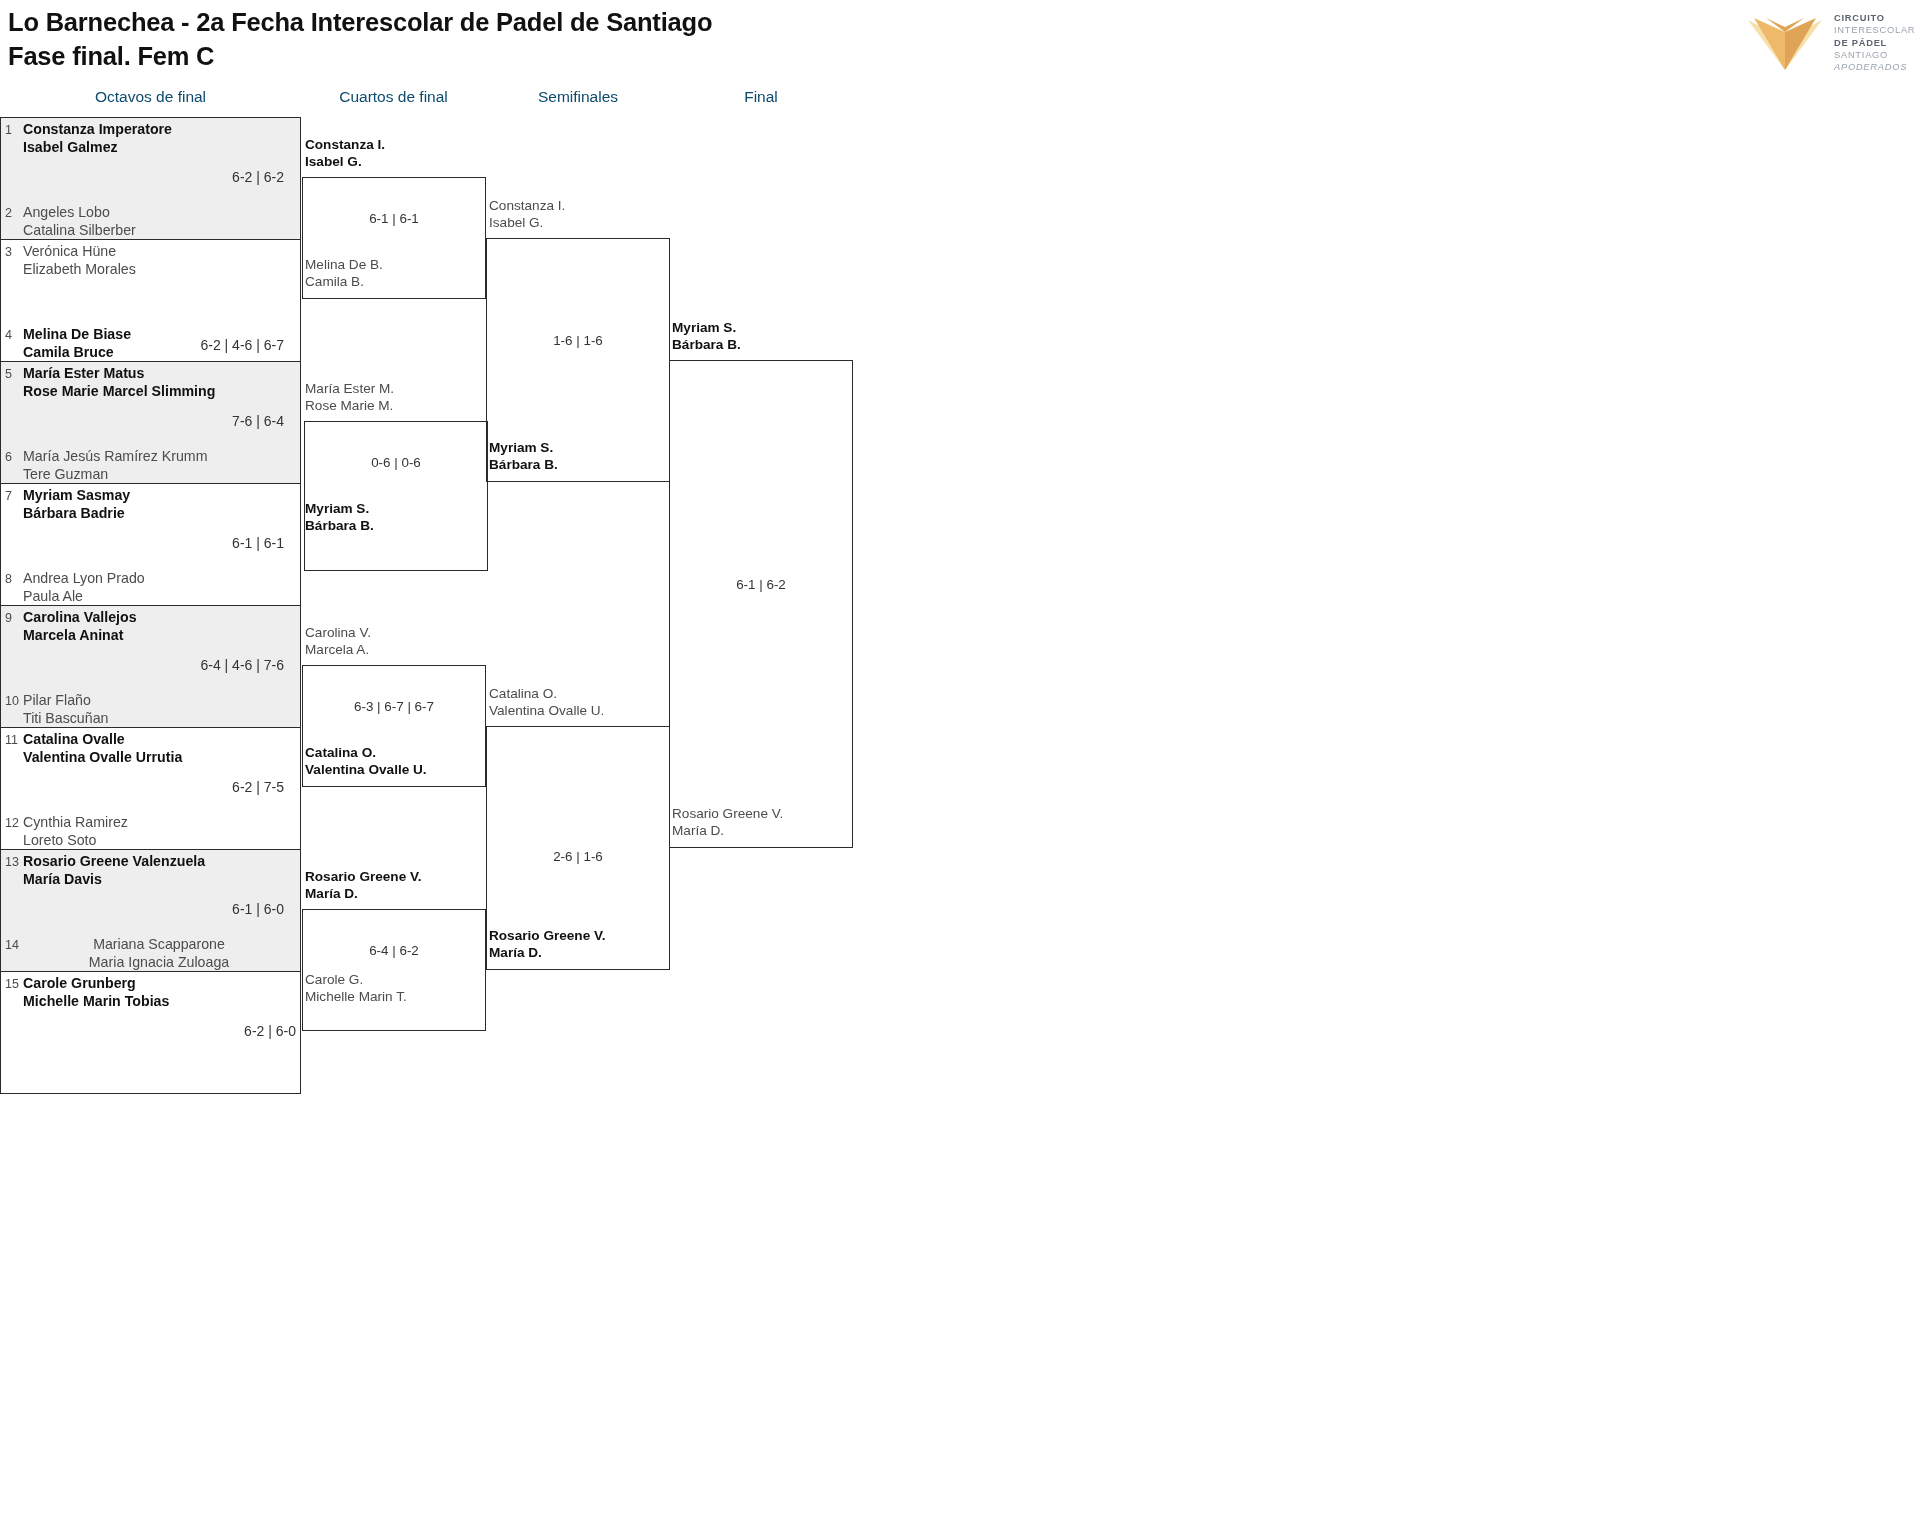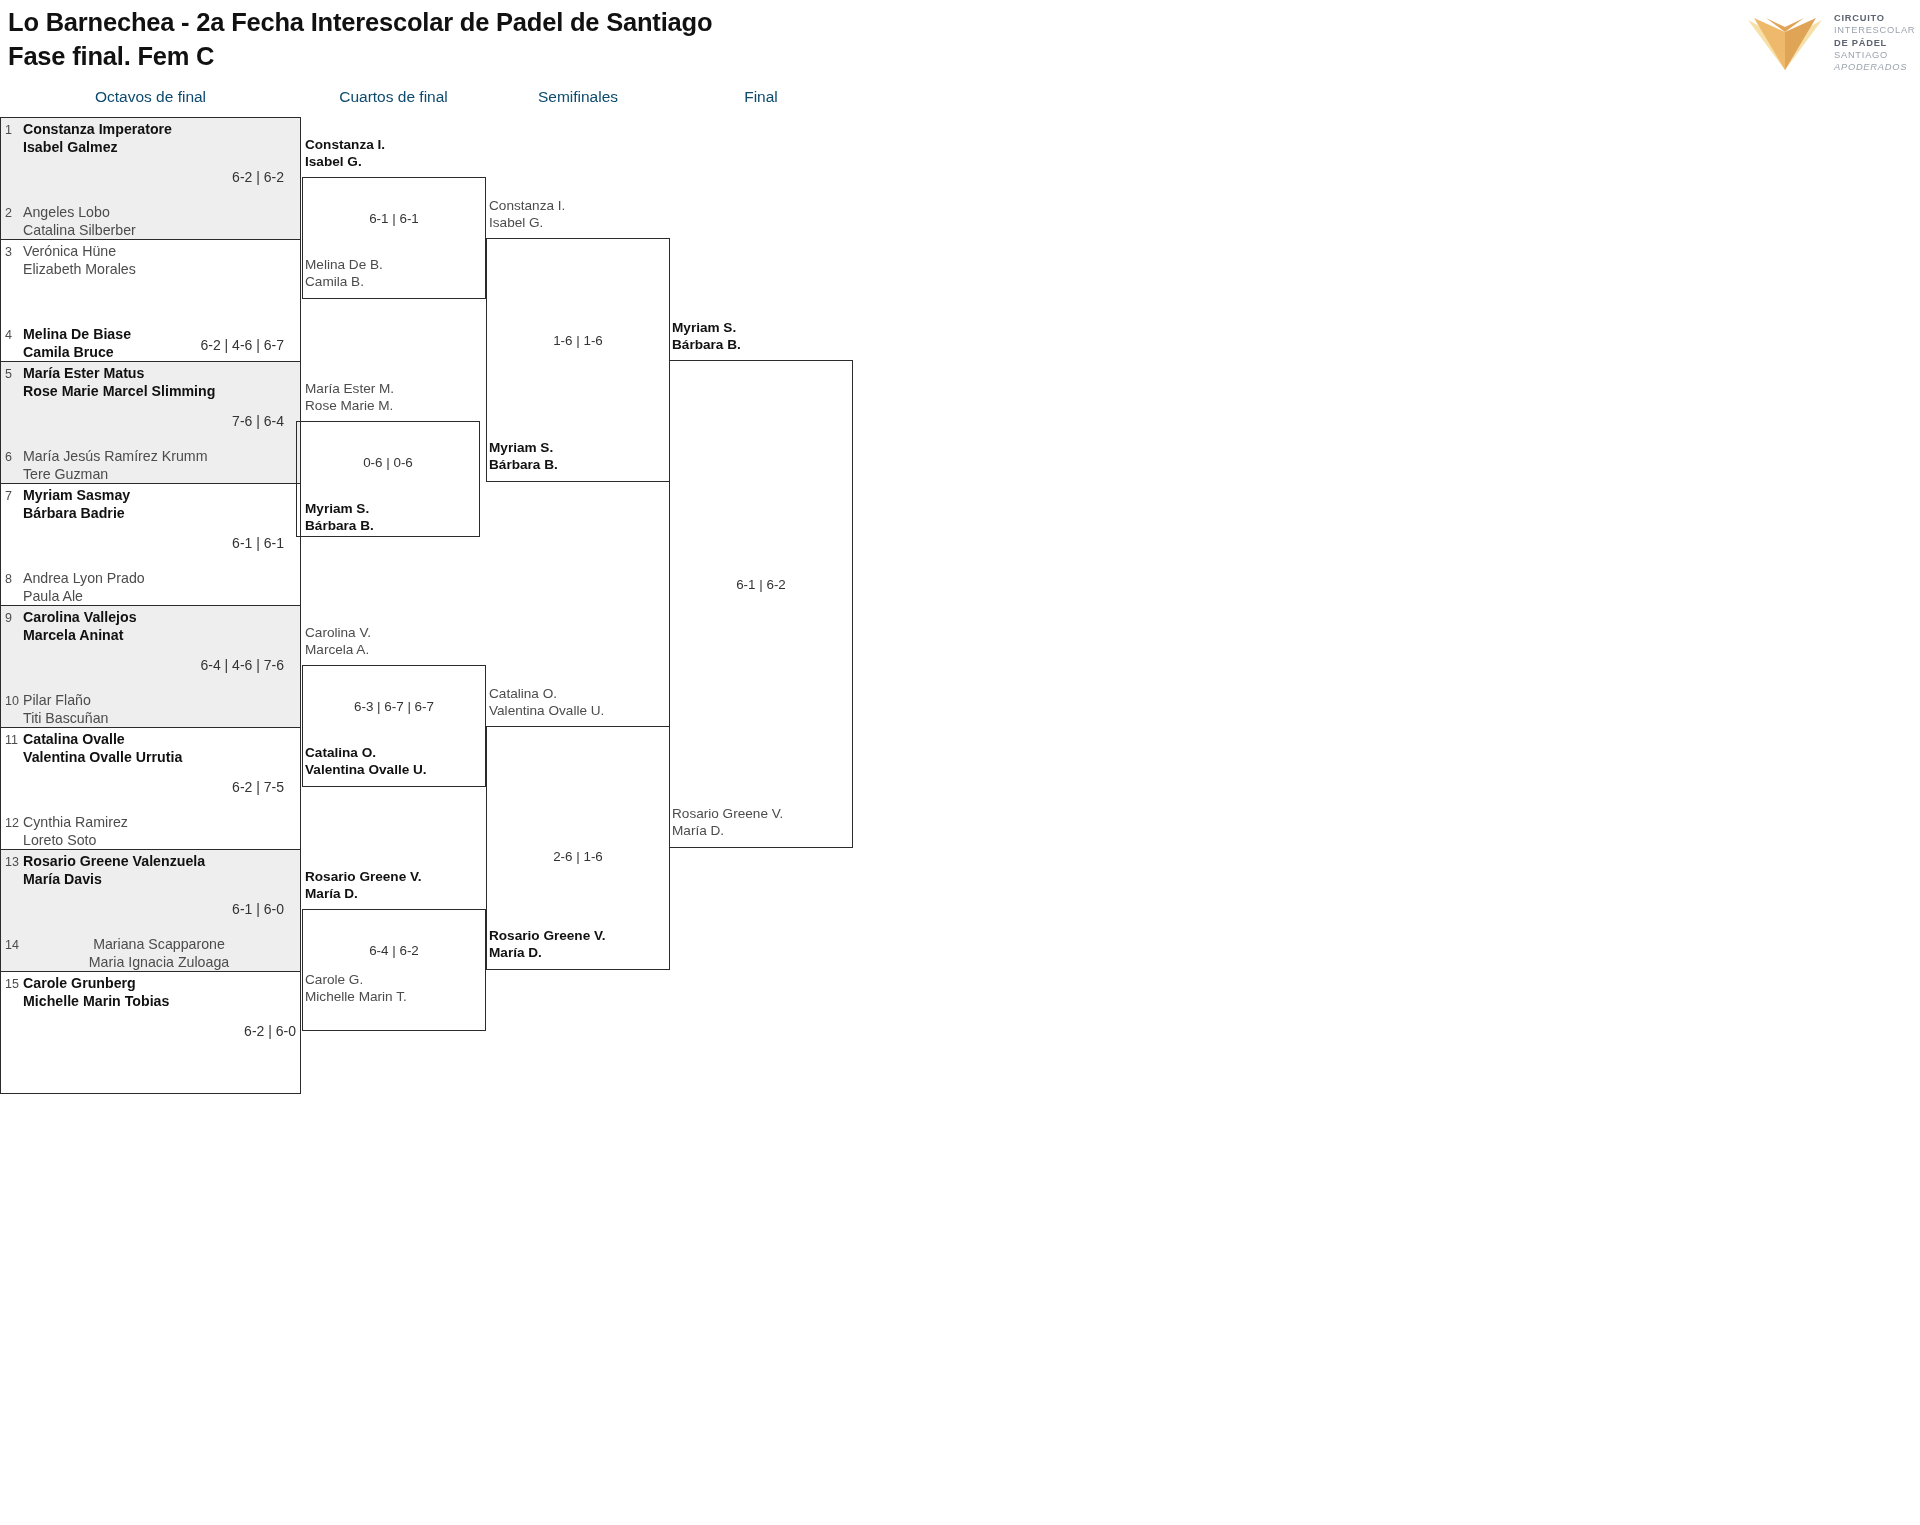--- a/index.html
+++ b/index.html
@@ -224,21 +224,21 @@
       <div class="cscore" style="top: 33px;">6-1 | 6-1</div>
     </div>
     <div class="entrant win" style="left: 305px; top: 137px;">
       <div>Constanza I.</div>
       <div>Isabel G.</div>
     </div>
     <div class="entrant lose" style="left: 305px; top: 257px;">
       <div>Melina De B.</div>
       <div>Camila B.</div>
     </div>
-    <div class="conn" style="left: 296px; top: 421px; width: 184px; height: 116px;">
+    <div class="conn" style="left: 304px; top: 421px; width: 184px; height: 150px;">
       <div class="cscore" style="top: 33px;">0-6 | 0-6</div>
     </div>
     <div class="entrant lose" style="left: 305px; top: 381px;">
       <div>María Ester M.</div>
       <div>Rose Marie M.</div>
     </div>
     <div class="entrant win" style="left: 305px; top: 501px;">
       <div>Myriam S.</div>
       <div>Bárbara B.</div>
     </div>

